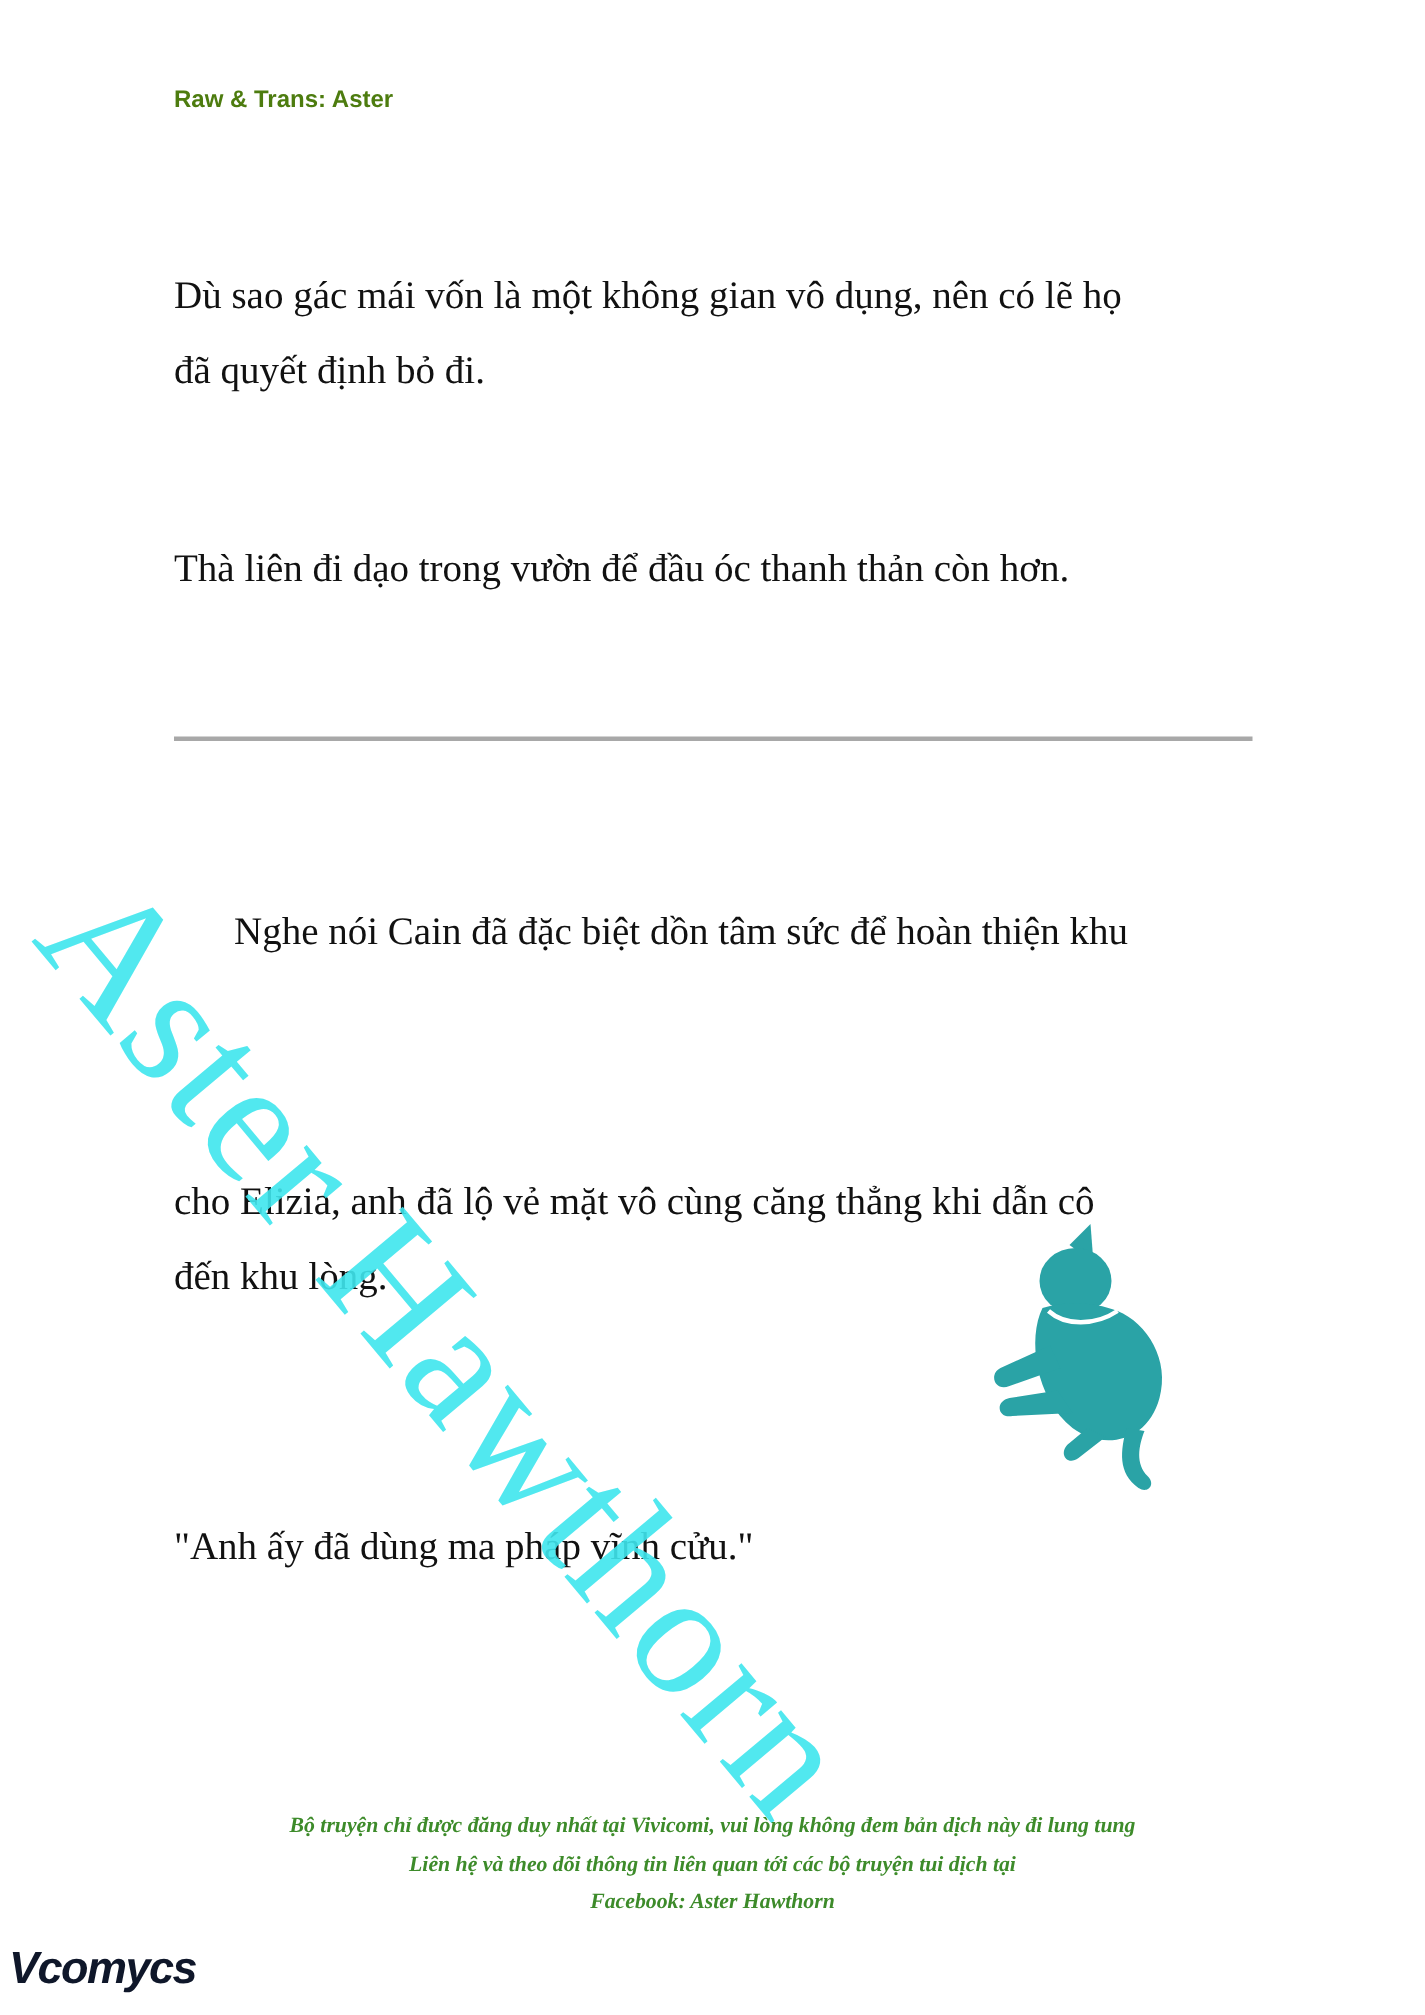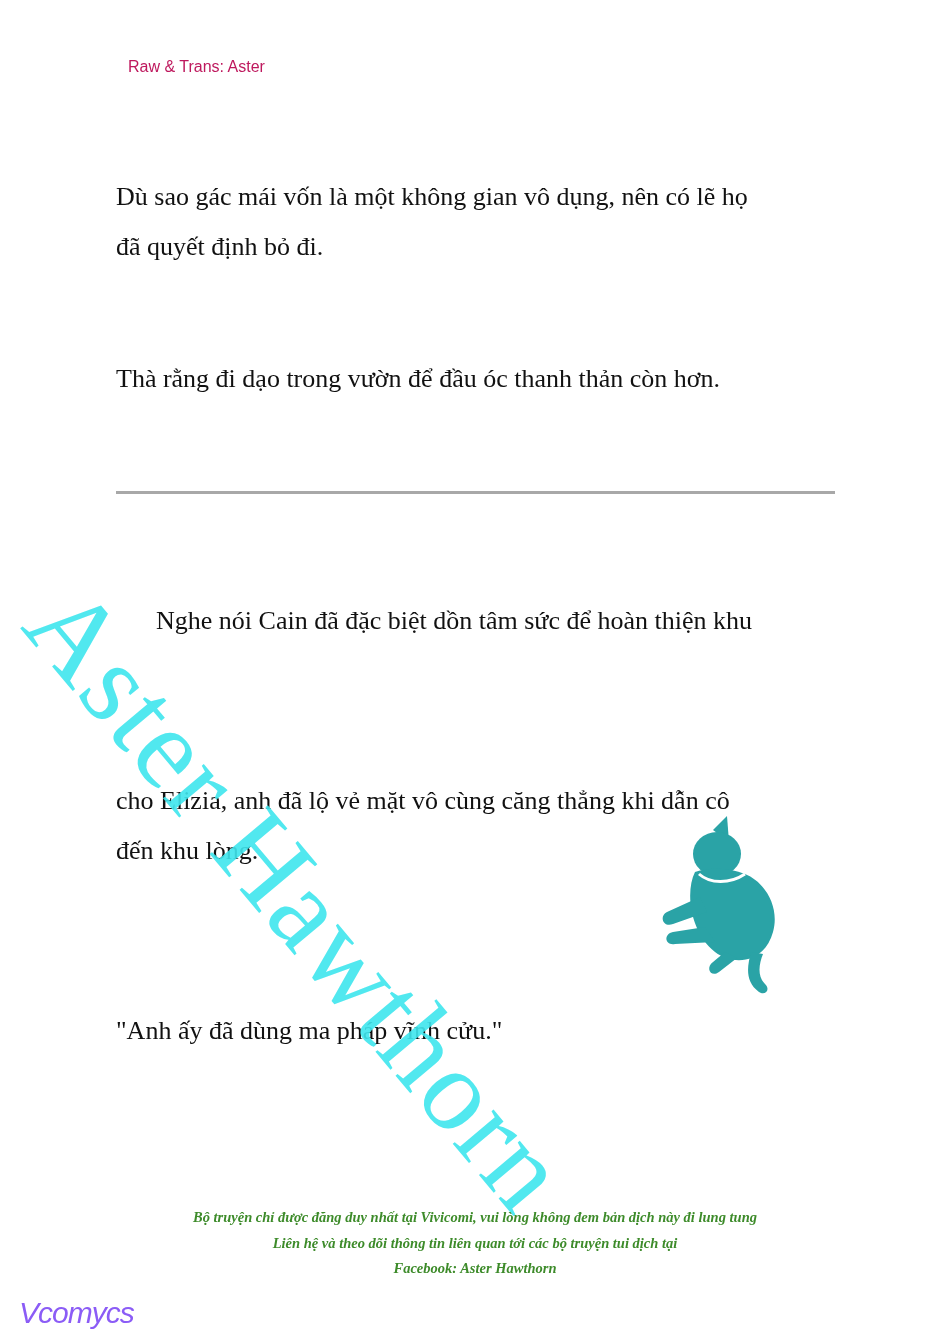--- a/index.html
+++ b/index.html
@@ -2,22 +2,22 @@
 <html><head>
   <meta charset="utf-8">
   <style>
     html, body { margin: 0; padding: 0; }
     body {
       width: 950px; height: 1343px; background: #ffffff;
       position: relative; overflow: hidden;
       font-family: "Liberation Serif", serif; color: #111111;
     }
     .header {
-      position: absolute; left: 128px; top: 58px;
-      font-family: "Liberation Sans", sans-serif; font-size: 16px; color: #be185d;
+      position: absolute; left: 116px; top: 58px;
+      font-family: "Liberation Sans", sans-serif; font-size: 16px; color: #4d7c0f; font-weight: bold;
     }
     .para {
       position: absolute; left: 116px; width: 740px;
       font-size: 26px; line-height: 50px; color: #111; font-family: Liberation Serif, serif;
     }
     .divider {
       position: absolute; left: 116px; top: 491px; width: 719px; height: 3px;
       background: #a8a8a8;
     }
     .watermark {
@@ -29,37 +29,37 @@
     }
     .cat {
       position: absolute; left: 655px; top: 812px; width: 130px; height: 185px;
     }
     .footer {
       position: absolute; left: 0; width: 950px; text-align: center;
       font-family: Liberation Serif, serif; font-style: italic; font-weight: bold;
       font-size: 14.5px; color: #3d8b2a;
     }
     .logo {
-      position: absolute; left: 19px; top: 1296px;
-      font-family: "Liberation Sans", sans-serif; font-style: italic; font-weight: normal;
-      font-size: 30px; color: #8b5cf6; letter-spacing: -1px;
+      position: absolute; left: 6px; top: 1296px;
+      font-family: "Liberation Sans", sans-serif; font-style: italic; font-weight: bold;
+      font-size: 30px; color: #0f172a; letter-spacing: -1px;
     }
   </style>
 </head>
 <body>
 
 <div class="header">Raw &amp; Trans: Aster</div>
 
 <div class="para" style="top:172px;">
   <div>Dù sao gác mái vốn là một không gian vô dụng, nên có lẽ họ</div>
   <div>đã quyết định bỏ đi.</div>
 </div>
 
 <div class="para" style="top:354px;">
-  <div>Thà rằng đi dạo trong vườn để đầu óc thanh thản còn hơn.</div>
+  <div>Thà liên đi dạo trong vườn để đầu óc thanh thản còn hơn.</div>
 </div>
 
 <div class="divider"></div>
 
 <div class="para" style="top:596px;margin-left:40px;">
   <div>Nghe nói Cain đã đặc biệt dồn tâm sức để hoàn thiện khu</div>
 </div>
 
 <div class="para" style="top:776px;">
   <div>cho Elizia, anh đã lộ vẻ mặt vô cùng căng thẳng khi dẫn cô</div>

